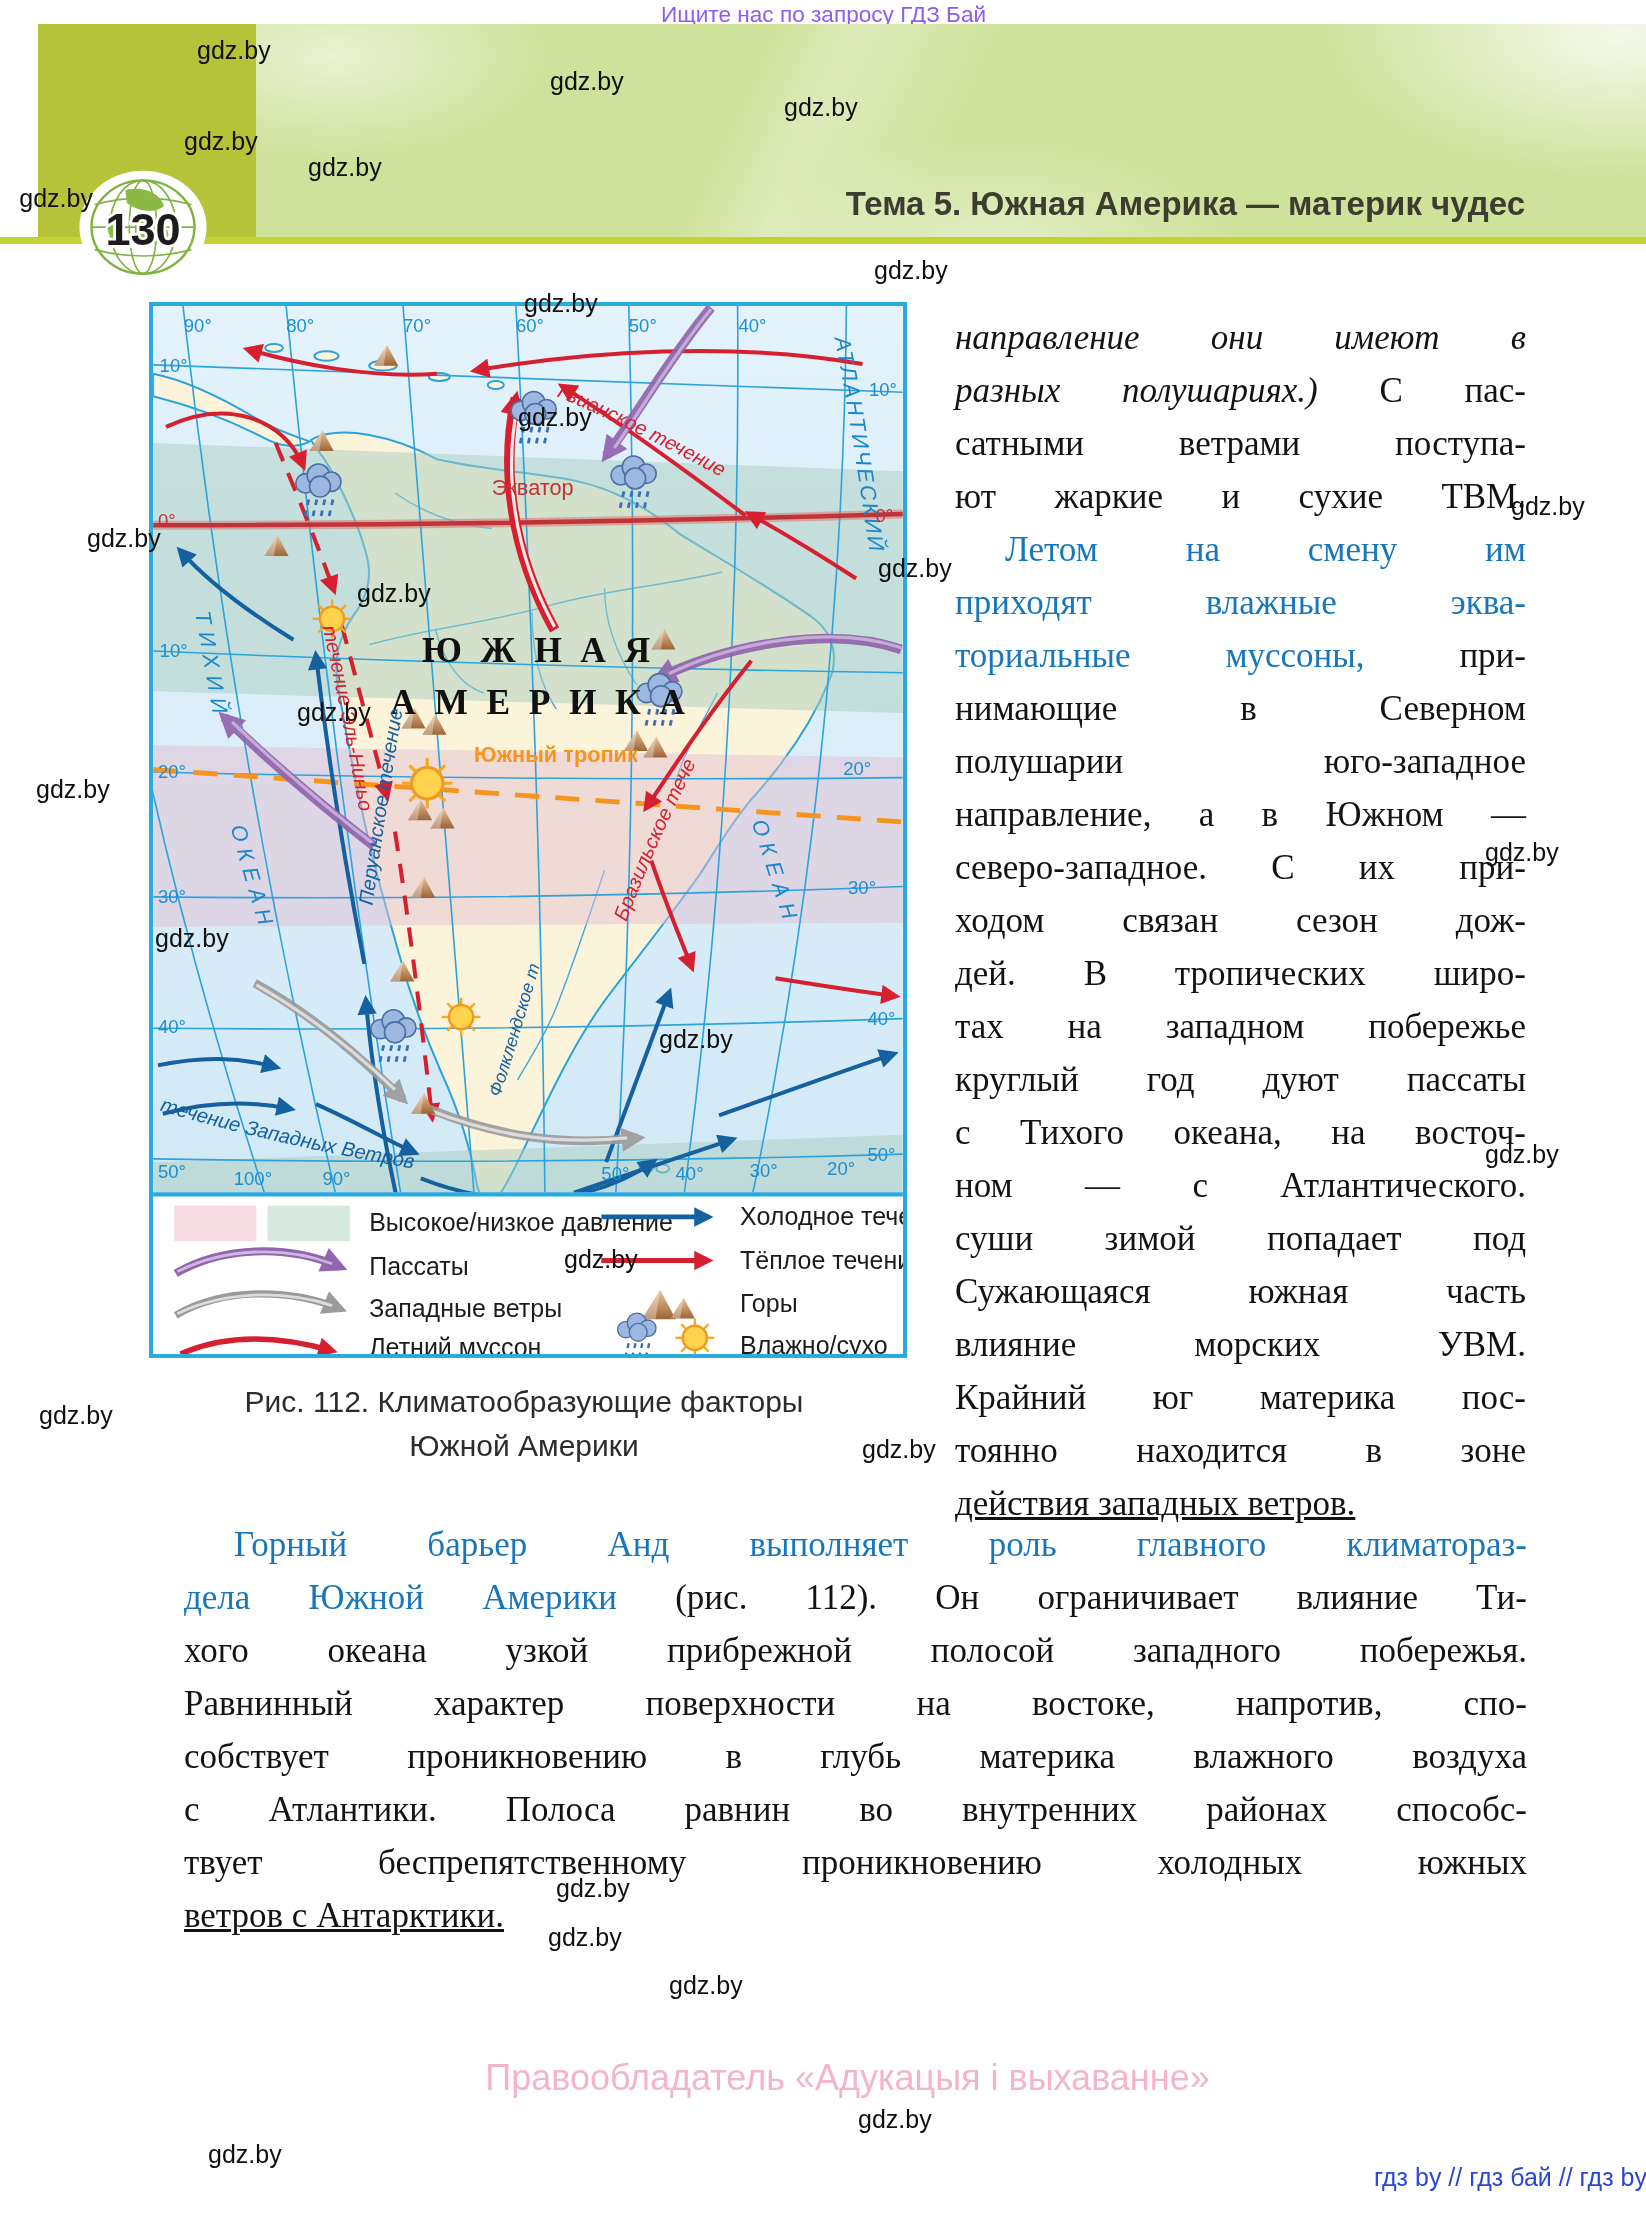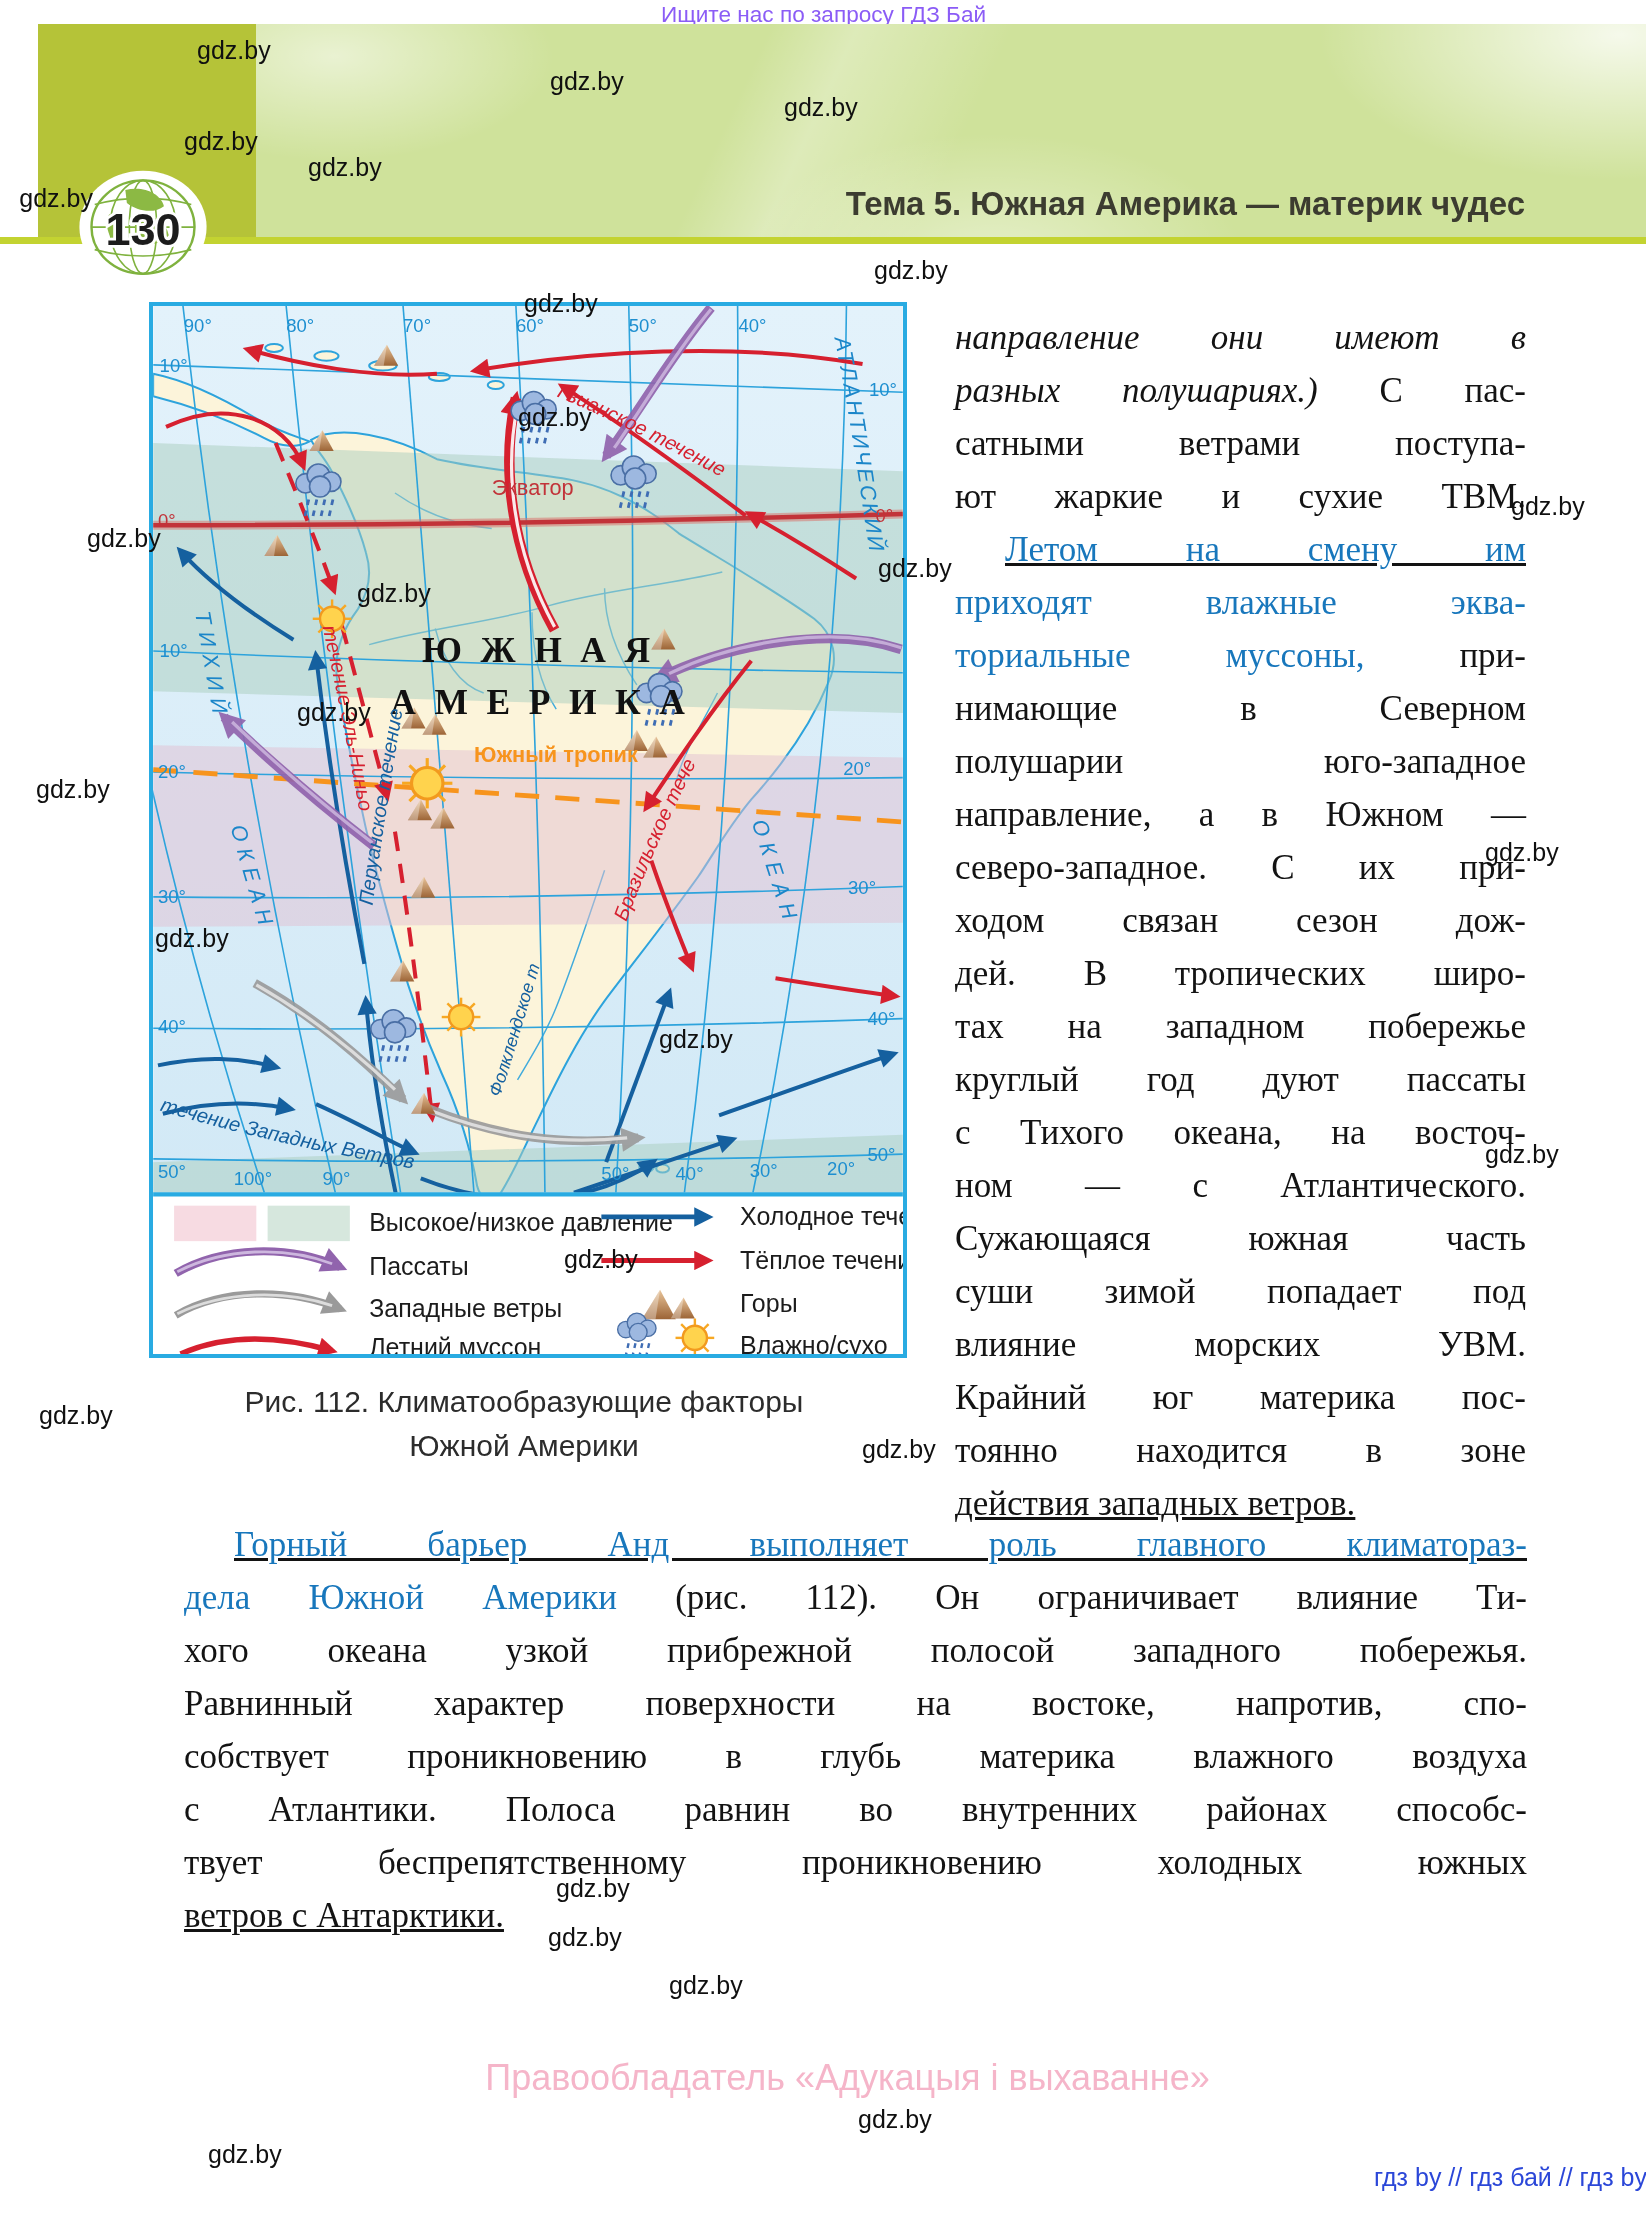--- a/index.html
+++ b/index.html
@@ -35,21 +35,21 @@
   .tr-label{fill:#f7941d;font-size:27px;font-weight:bold;}
   .legend-text{font-size:31px;fill:#1c1c1c;}
   
   .caption{position:absolute;left:149px;top:1380px;width:750px;text-align:center;
            font-size:30px;line-height:44px;color:#2c2c2c;}
   
   .col{position:absolute;left:955px;top:311px;width:571px;}
   .par{position:absolute;left:184px;top:1518px;width:1343px;}
   .tl{font:35px/53px "Liberation Serif",serif;color:#131313;height:53px;
       text-align:justify;text-align-last:justify;}
-  .tl.ind{padding-left:50px;text-decoration:underline;}
+  .tl.ind{padding-left:50px;}
   .tl.nolast{text-align-last:left;text-decoration:underline;}
   .b{color:#1877bc;}
   .i{font-style:italic;}
   
   .copy{position:absolute;top:2057px;left:24px;width:100%;text-align:center;
         font-size:36px;color:#f5b5c9;}
   .links{position:absolute;top:2163px;left:0;width:100%;text-align:right;
          font-size:25px;color:#2b47d8;}
   
   .wm{position:absolute;font-size:25px;color:#101010;z-index:50;white-space:nowrap;}
@@ -391,22 +391,22 @@
       <div class="tl"><span>нимающие в Северном</span></div>
       <div class="tl"><span>полушарии юго-западное</span></div>
       <div class="tl"><span>направление, а в Южном —</span></div>
       <div class="tl"><span>северо-западное. С их при-</span></div>
       <div class="tl"><span>ходом связан сезон дож-</span></div>
       <div class="tl"><span>дей. В тропических широ-</span></div>
       <div class="tl"><span>тах на западном побережье</span></div>
       <div class="tl"><span>круглый год дуют пассаты</span></div>
       <div class="tl"><span>с Тихого океана, на восточ-</span></div>
       <div class="tl"><span>ном — с Атлантического.</span></div>
+      <div class="tl"><span>суши зимой попадает под</span></div>
       <div class="tl"><span>Сужающаяся южная часть</span></div>
-      <div class="tl"><span>суши зимой попадает под</span></div>
       <div class="tl"><span>влияние морских УВМ.</span></div>
       <div class="tl"><span>Крайний юг материка пос-</span></div>
       <div class="tl"><span>тоянно находится в зоне</span></div>
       <div class="tl nolast"><span>действия западных ветров.</span></div>
     </div>
   <div class="par" id="paragraph">
       <div class="tl ind"><span class="b">Горный барьер Анд выполняет роль главного климатораз-</span></div>
       <div class="tl"><span class="b">дела Южной Америки</span><span> (рис. 112). Он ограничивает влияние Ти-</span></div>
       <div class="tl"><span>хого океана узкой прибрежной полосой западного побережья.</span></div>
       <div class="tl"><span>Равнинный характер поверхности на востоке, напротив, спо-</span></div>

